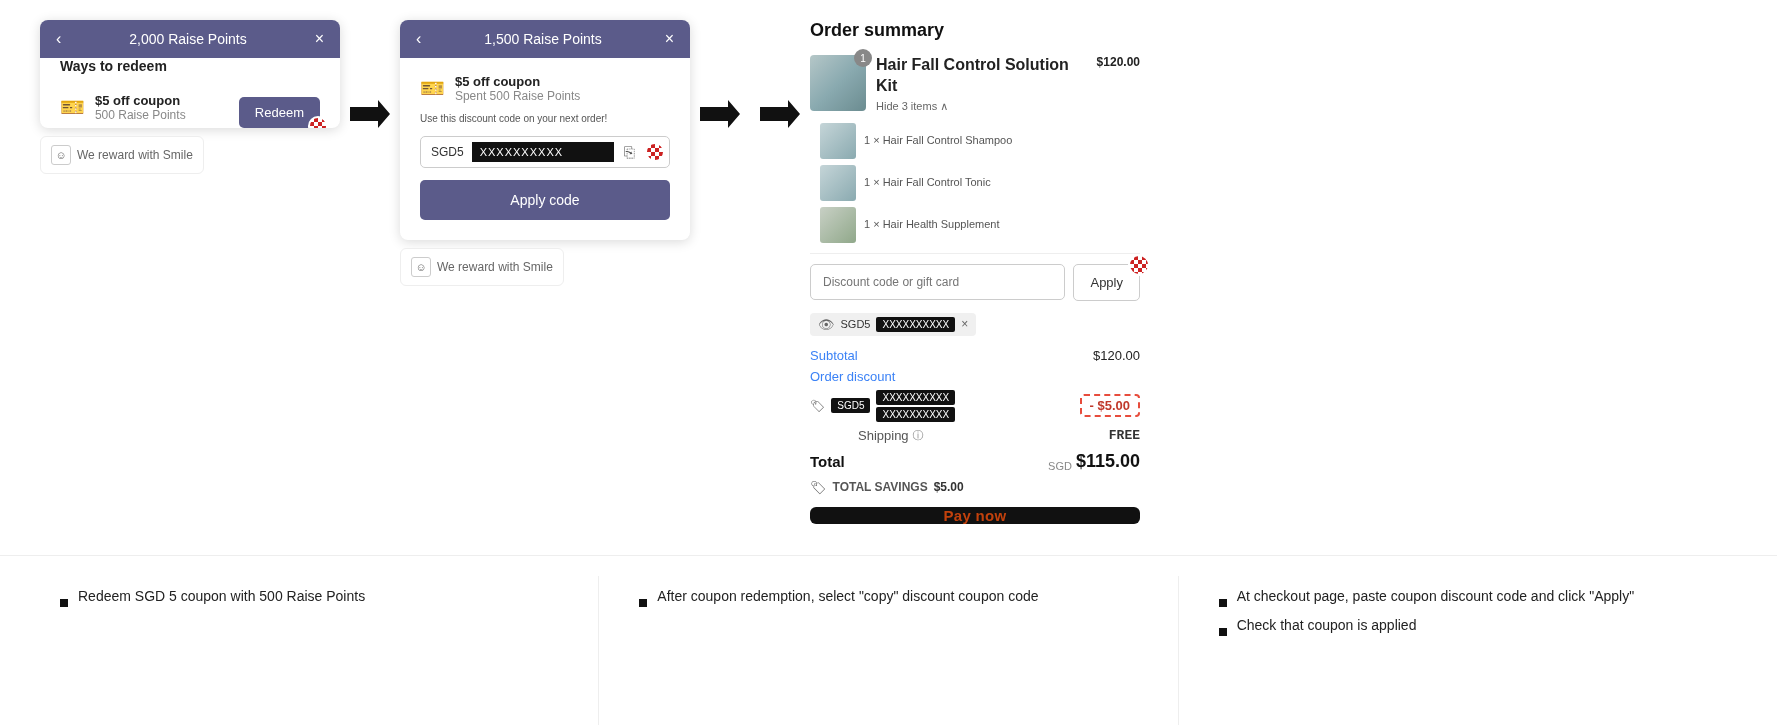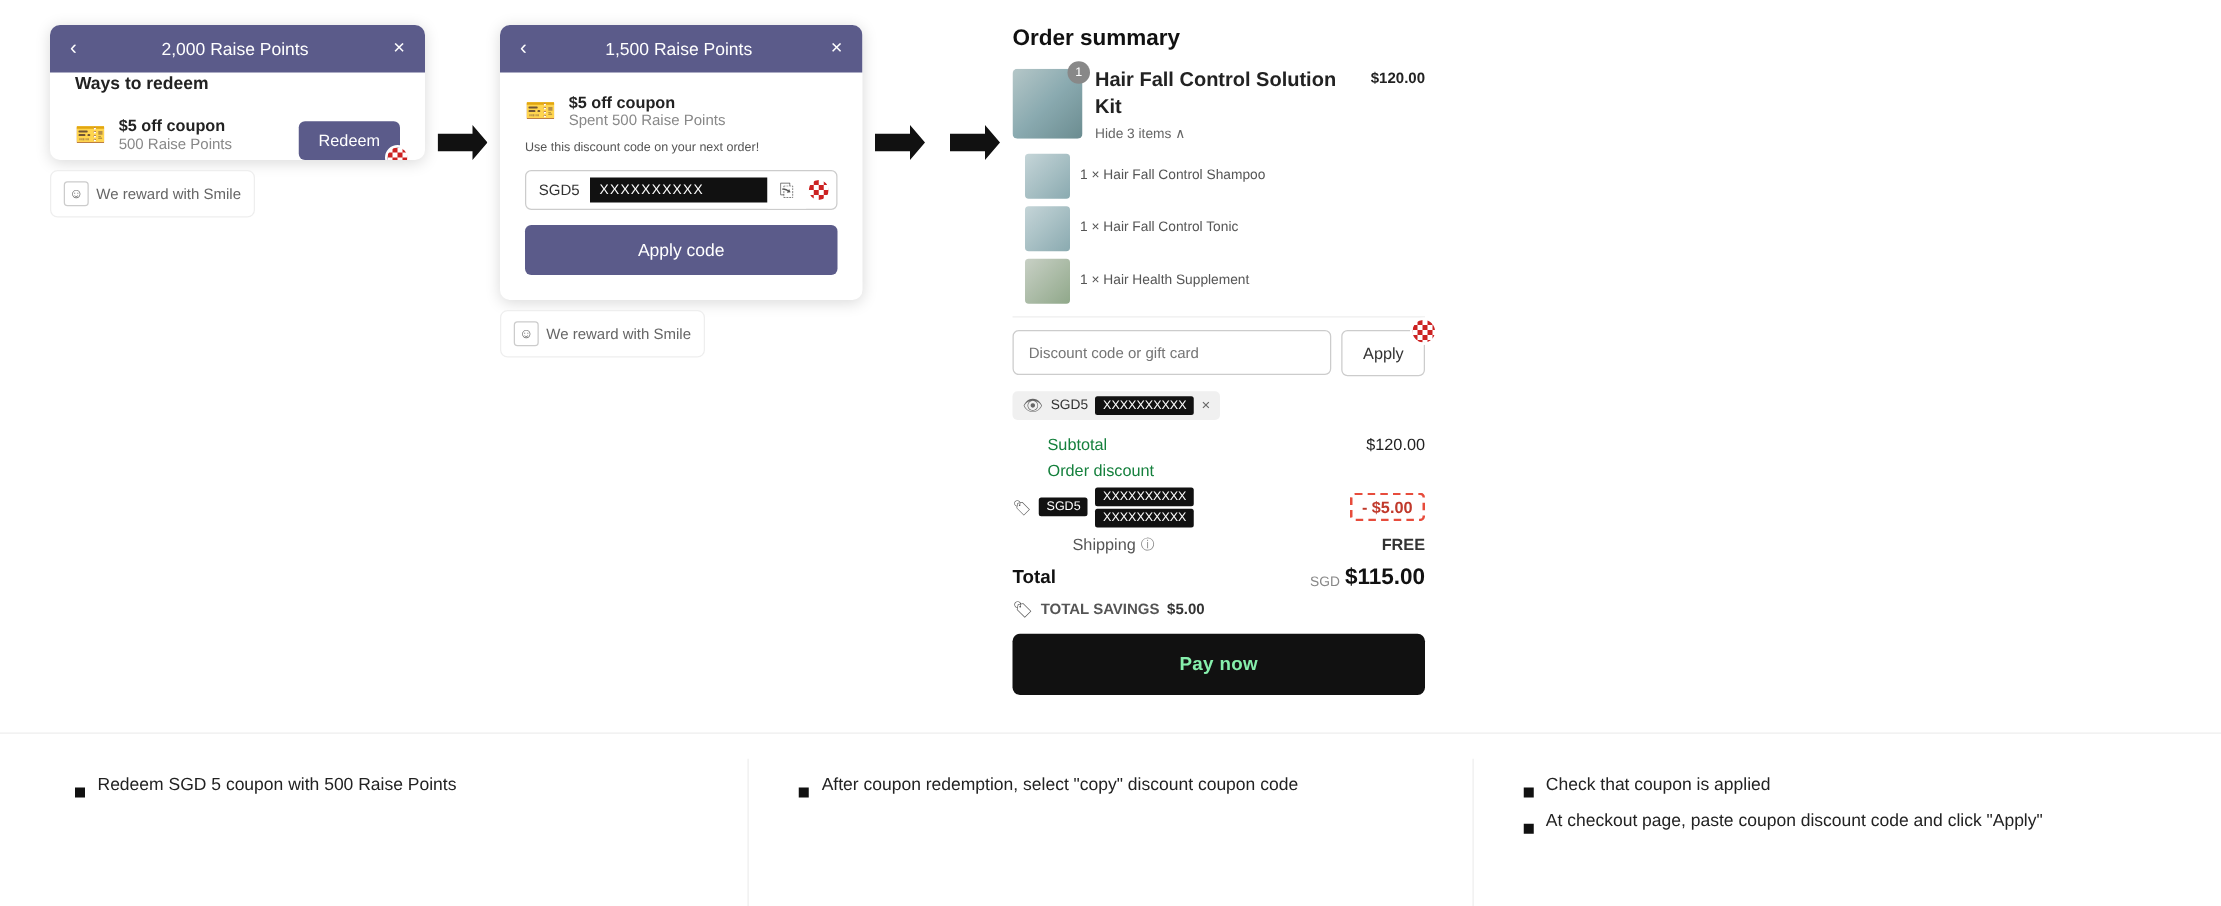--- a/index.html
+++ b/index.html
@@ -409,22 +409,21 @@
     
     .summary-row {
       display: flex;
       justify-content: space-between;
       align-items: center;
       margin-bottom: 6px;
       font-size: 13px;
     }
 
     .summary-label {
-      color: #15803d;
-      margin-left: 28px;
+      color: #3b82f6;
     }
 
     .summary-value {
       color: #222;
       font-weight: 500;
     }
 
     .order-discount-section {
       margin-bottom: 6px;
     }
@@ -476,20 +475,21 @@
     }
 
     .info-icon {
       font-size: 11px;
       color: #888;
     }
 
     .shipping-value {
       color: #333;
       font-weight: 600;
+      font-family: Liberation Mono, monospace;
     }
 
     .total-row {
       display: flex;
       justify-content: space-between;
       align-items: center;
       margin-bottom: 8px;
     }
 
     .total-label {
@@ -533,24 +533,23 @@
     }
 
     .savings-amount {
       font-weight: 700;
       color: #333;
     }
 
     .pay-now-btn {
       width: 100%;
       background: #111;
-      color: #86efac;
+      color: #c2410c;
       border: none;
       border-radius: 6px;
-      padding: 16px;
       font-size: 15px;
       font-weight: 600;
       cursor: pointer;
       letter-spacing: 0.3px;
     }
 
     
     .bottom-section {
       display: flex;
       padding: 20px 40px;
@@ -855,22 +854,22 @@
       </li>
     </ul>
   </div>
 
   <div class="step-separator"></div>
 
   <div class="bottom-step step3-bottom">
     <ul class="description-list">
       <li>
         <div class="bullet-square"></div>
-        <span>Check that coupon is applied</span>
+        <span>At checkout page, paste coupon discount code and click "Apply"</span>
       </li>
       <li>
         <div class="bullet-square"></div>
-        <span>At checkout page, paste coupon discount code and click "Apply"</span>
+        <span>Check that coupon is applied</span>
       </li>
     </ul>
   </div>
 
 </div>
 
 </body></html>

